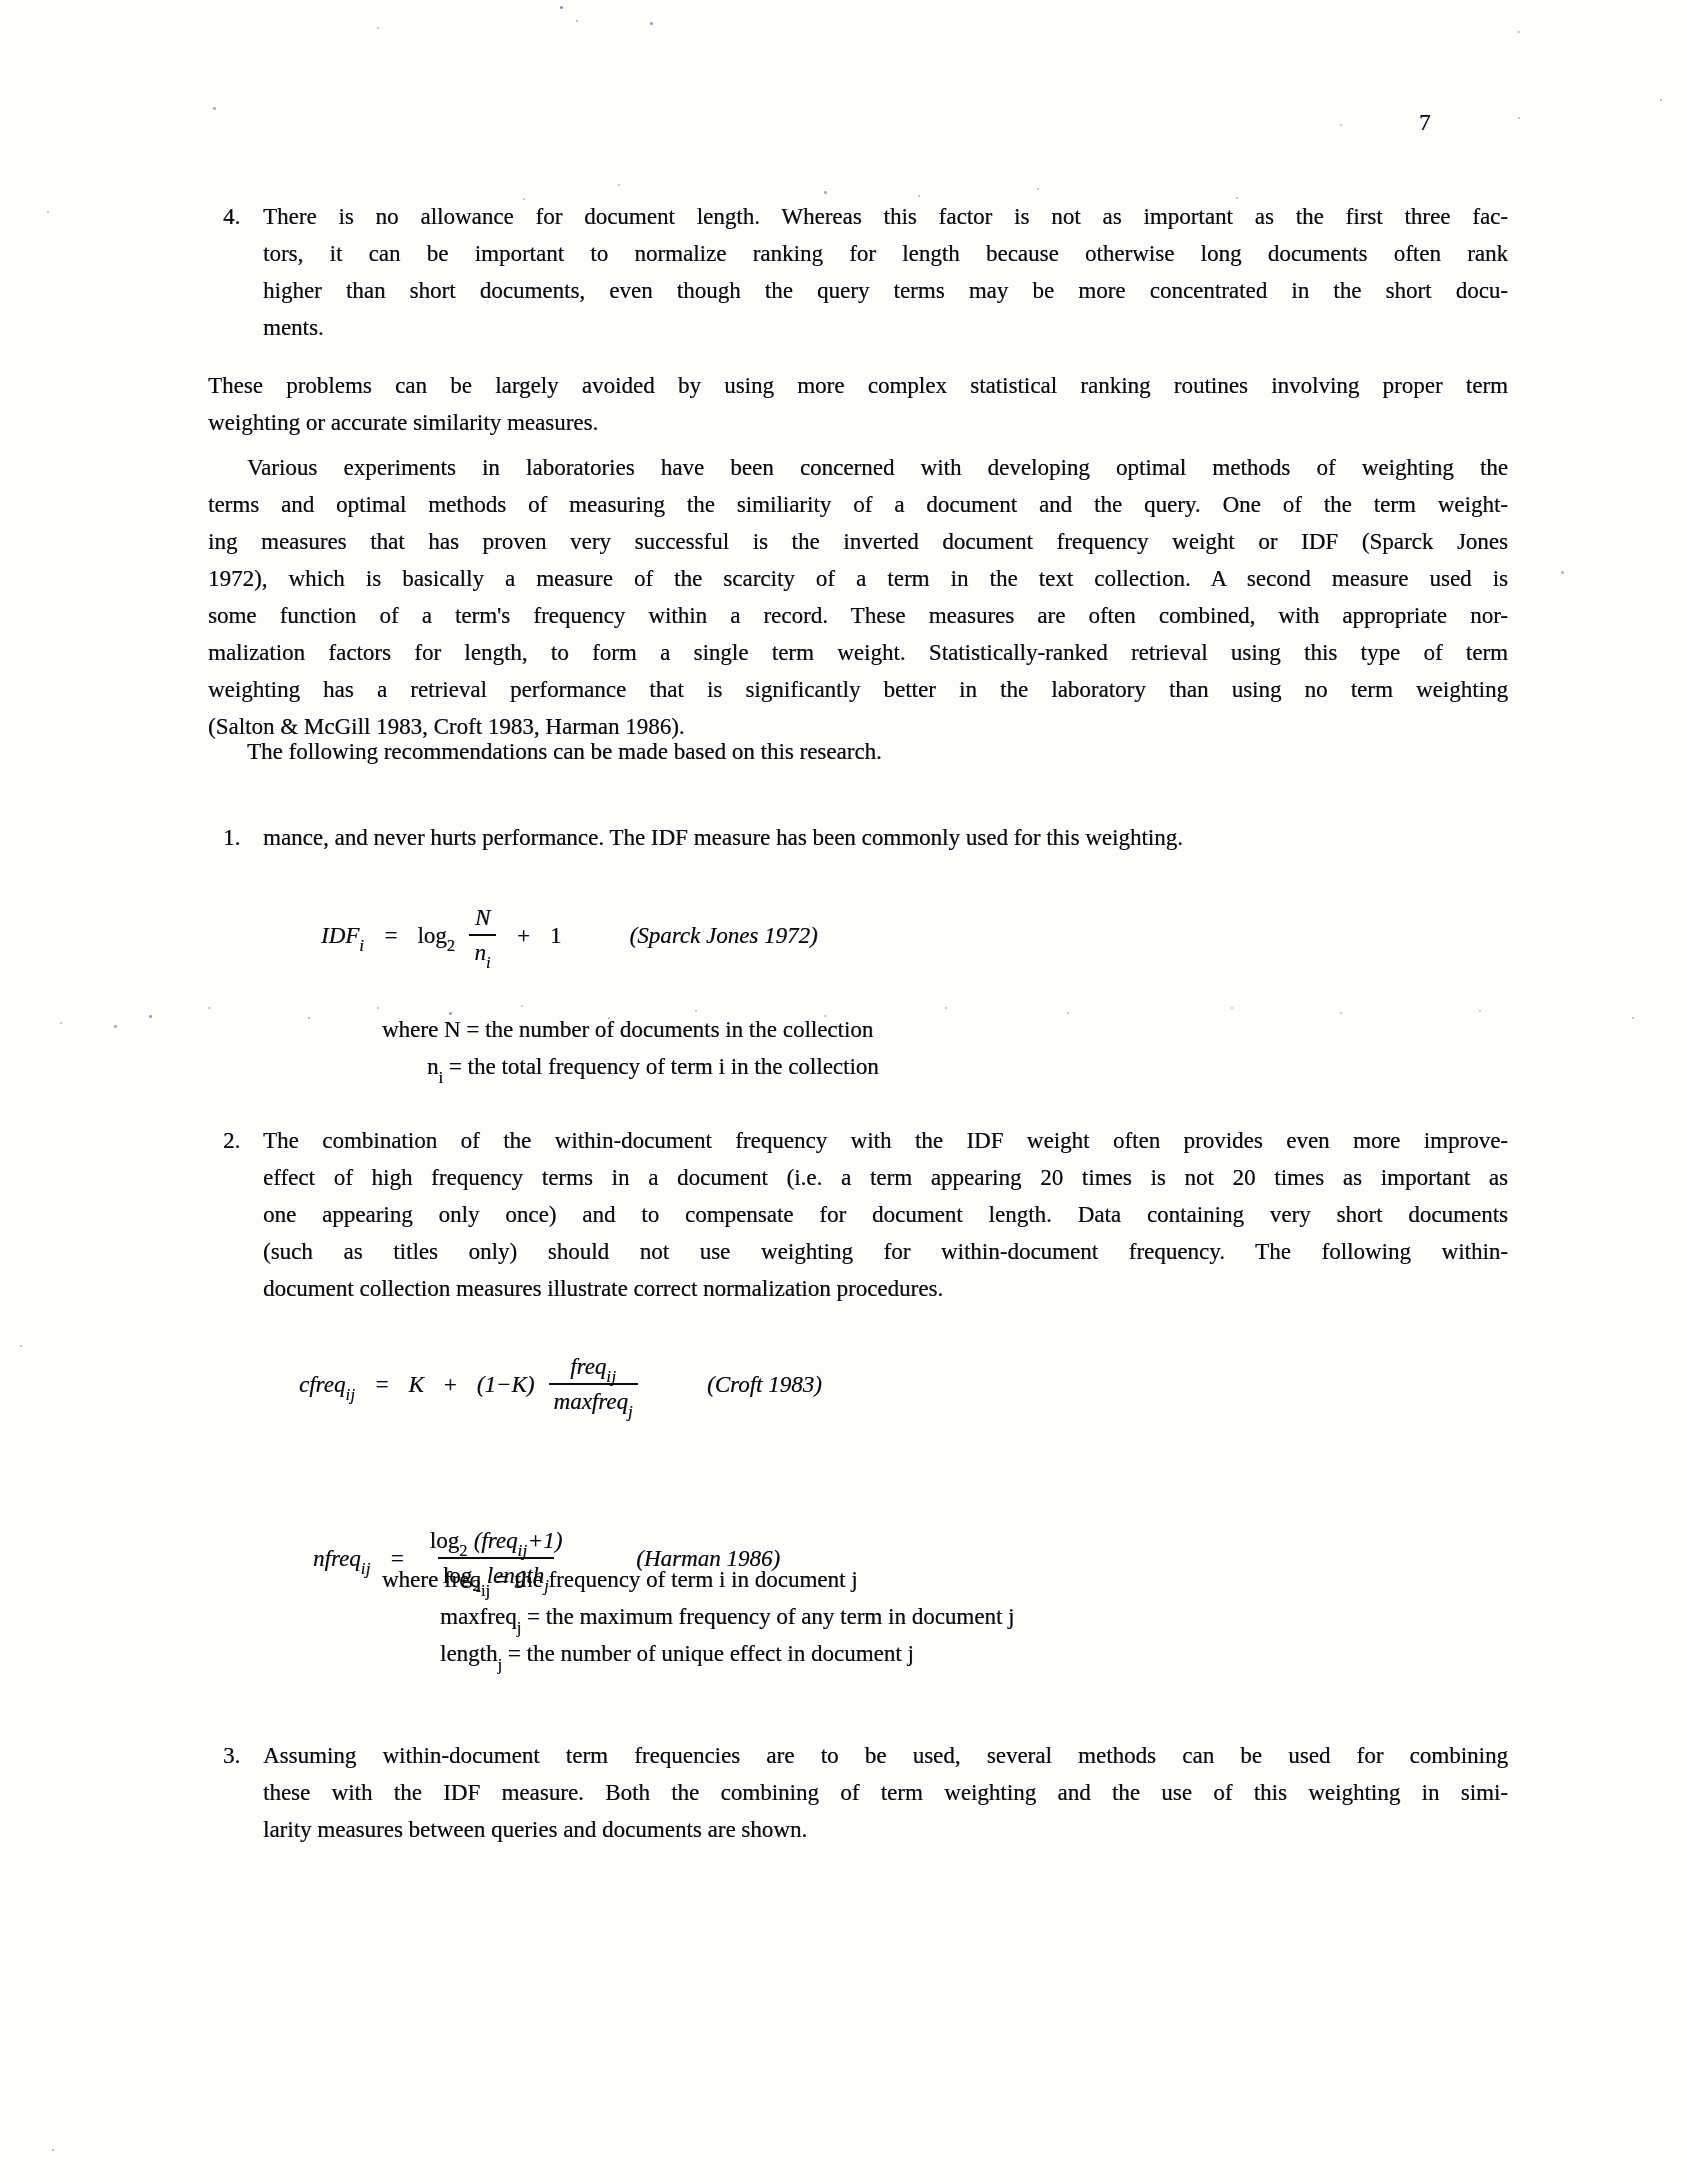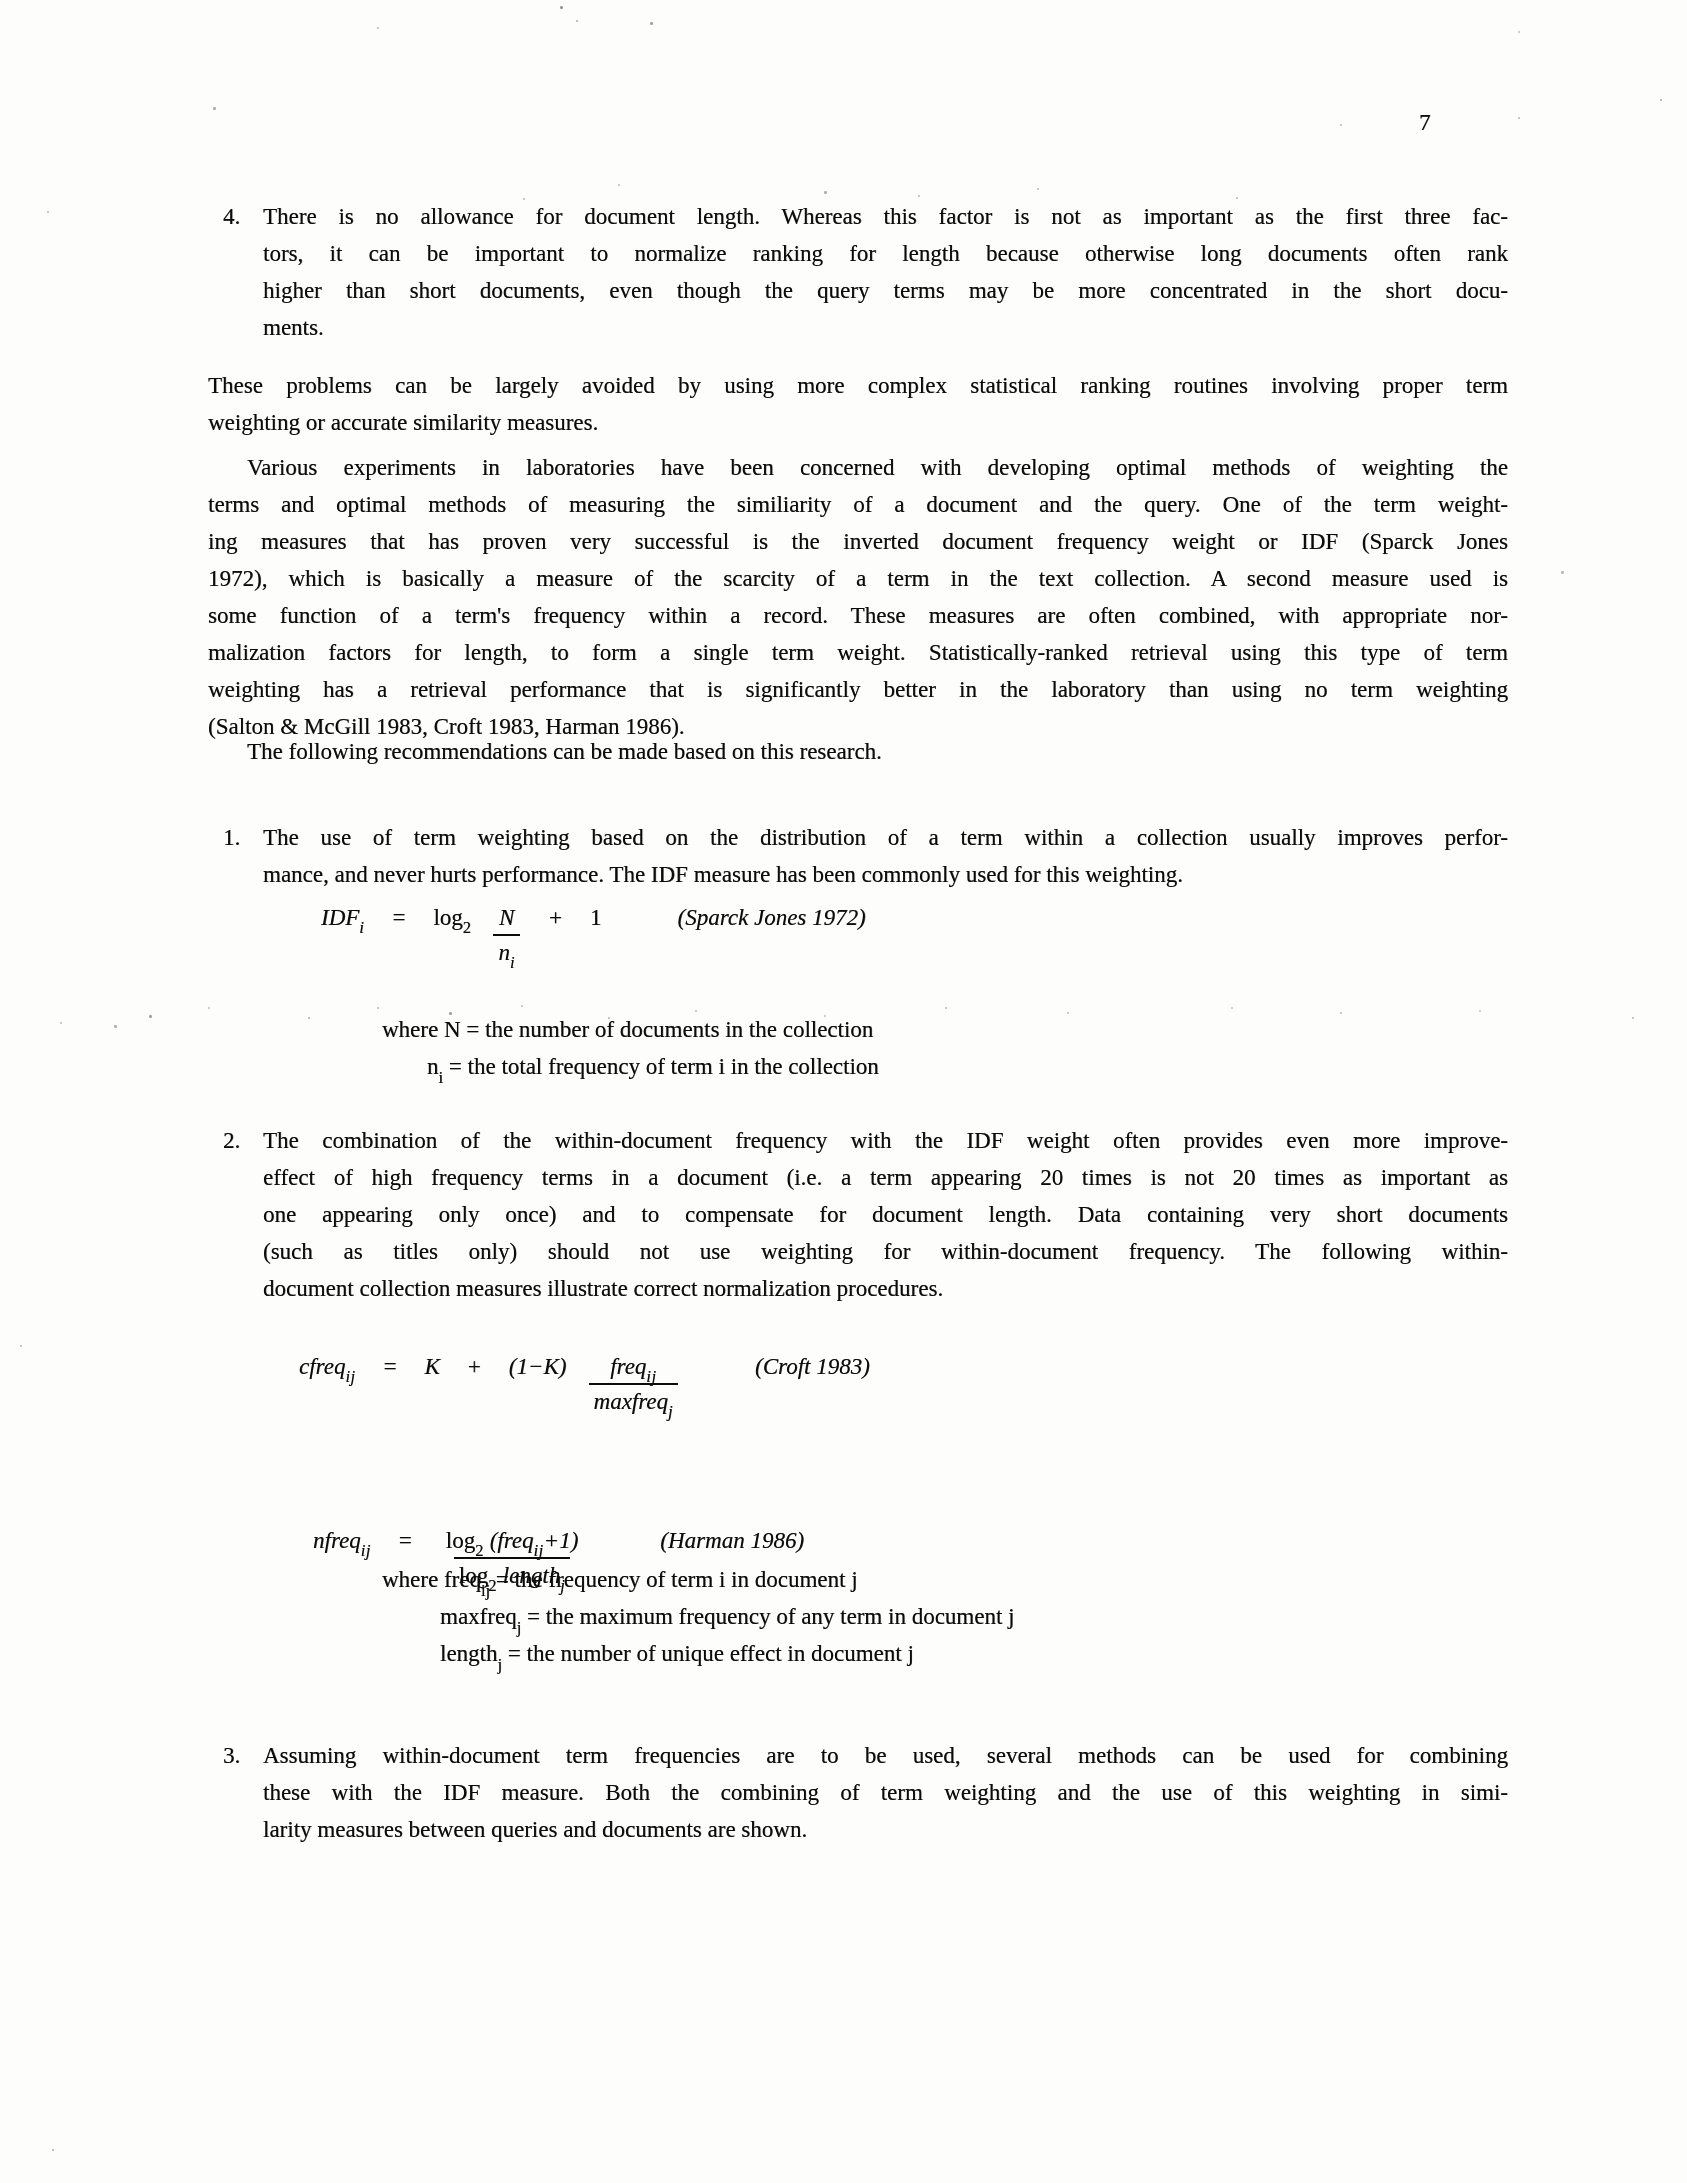--- a/index.html
+++ b/index.html
@@ -16,21 +16,21 @@
   .abs{position:absolute;}
   .pageno{left:1419px;top:110px;font-size:23px;}
   .para{left:208px;width:1300px;}
   .tline{text-align:justify;text-align-last:justify;line-height:37px;white-space:nowrap;}
   .tline-last{text-align-last:left;}
   .indent-first .tline:first-child{text-indent:39px;}
   .list-item{left:223px;width:1285px;display:flex;align-items:flex-start;}
   .list-num{flex:none;width:40px;line-height:37px;}
   .list-body{flex:1;min-width:0;}
   
-  .formula{display:flex;font-style:italic;font-size:23px;column-gap:28px;line-height:1.15;}
+  .formula{display:flex;align-items:center;font-style:italic;font-size:23px;column-gap:20px;line-height:1.15;}
   .upright{font-style:normal;}
   .formula sub{font-size:16.4px;vertical-align:-8px;line-height:0;letter-spacing:0.5px;}
   .frac{display:inline-flex;flex-direction:column;align-items:center;margin:0 1px;}
   .frac .fnum{padding:0 5px 3px;}
   .frac .fden{border-top:2.5px solid #0b0b0b;padding:4px 5px 0;}
   .fcite{margin-left:48px;white-space:nowrap;}
   .tight{margin-left:-6px;}
   
   .where{line-height:37px;}
   .where .wline{white-space:nowrap;}
@@ -70,21 +70,20 @@
       <div class="tline tline-last">(Salton &amp; McGill 1983, Croft 1983, Harman 1986).</div>
     </div>
 
   <div class="abs para indent-first" style="top:733px;">
       <div class="tline tline-last">The following recommendations can be made based on this research.</div>
     </div>
 
   <div class="abs list-item" style="top:819px;">
     <div class="list-num">1.</div>
     <div class="list-body">
-        <div class="tline">The use of term weighting based on the distribution of a term within a collection usually improves perfor-</div>
         <div class="tline tline-last">mance, and never hurts performance.  The IDF measure has been commonly used for this weighting.</div>
       </div>
   </div>
 
   <div class="abs formula" style="top:905px;left:321px;">
     <span><span>IDF</span><sub>i</sub></span>
     <span class="upright">=</span>
     <span class="upright"><span>log</span><sub>2</sub></span>
     <span class="frac tight">
       <span class="fnum"><span>N</span></span>

